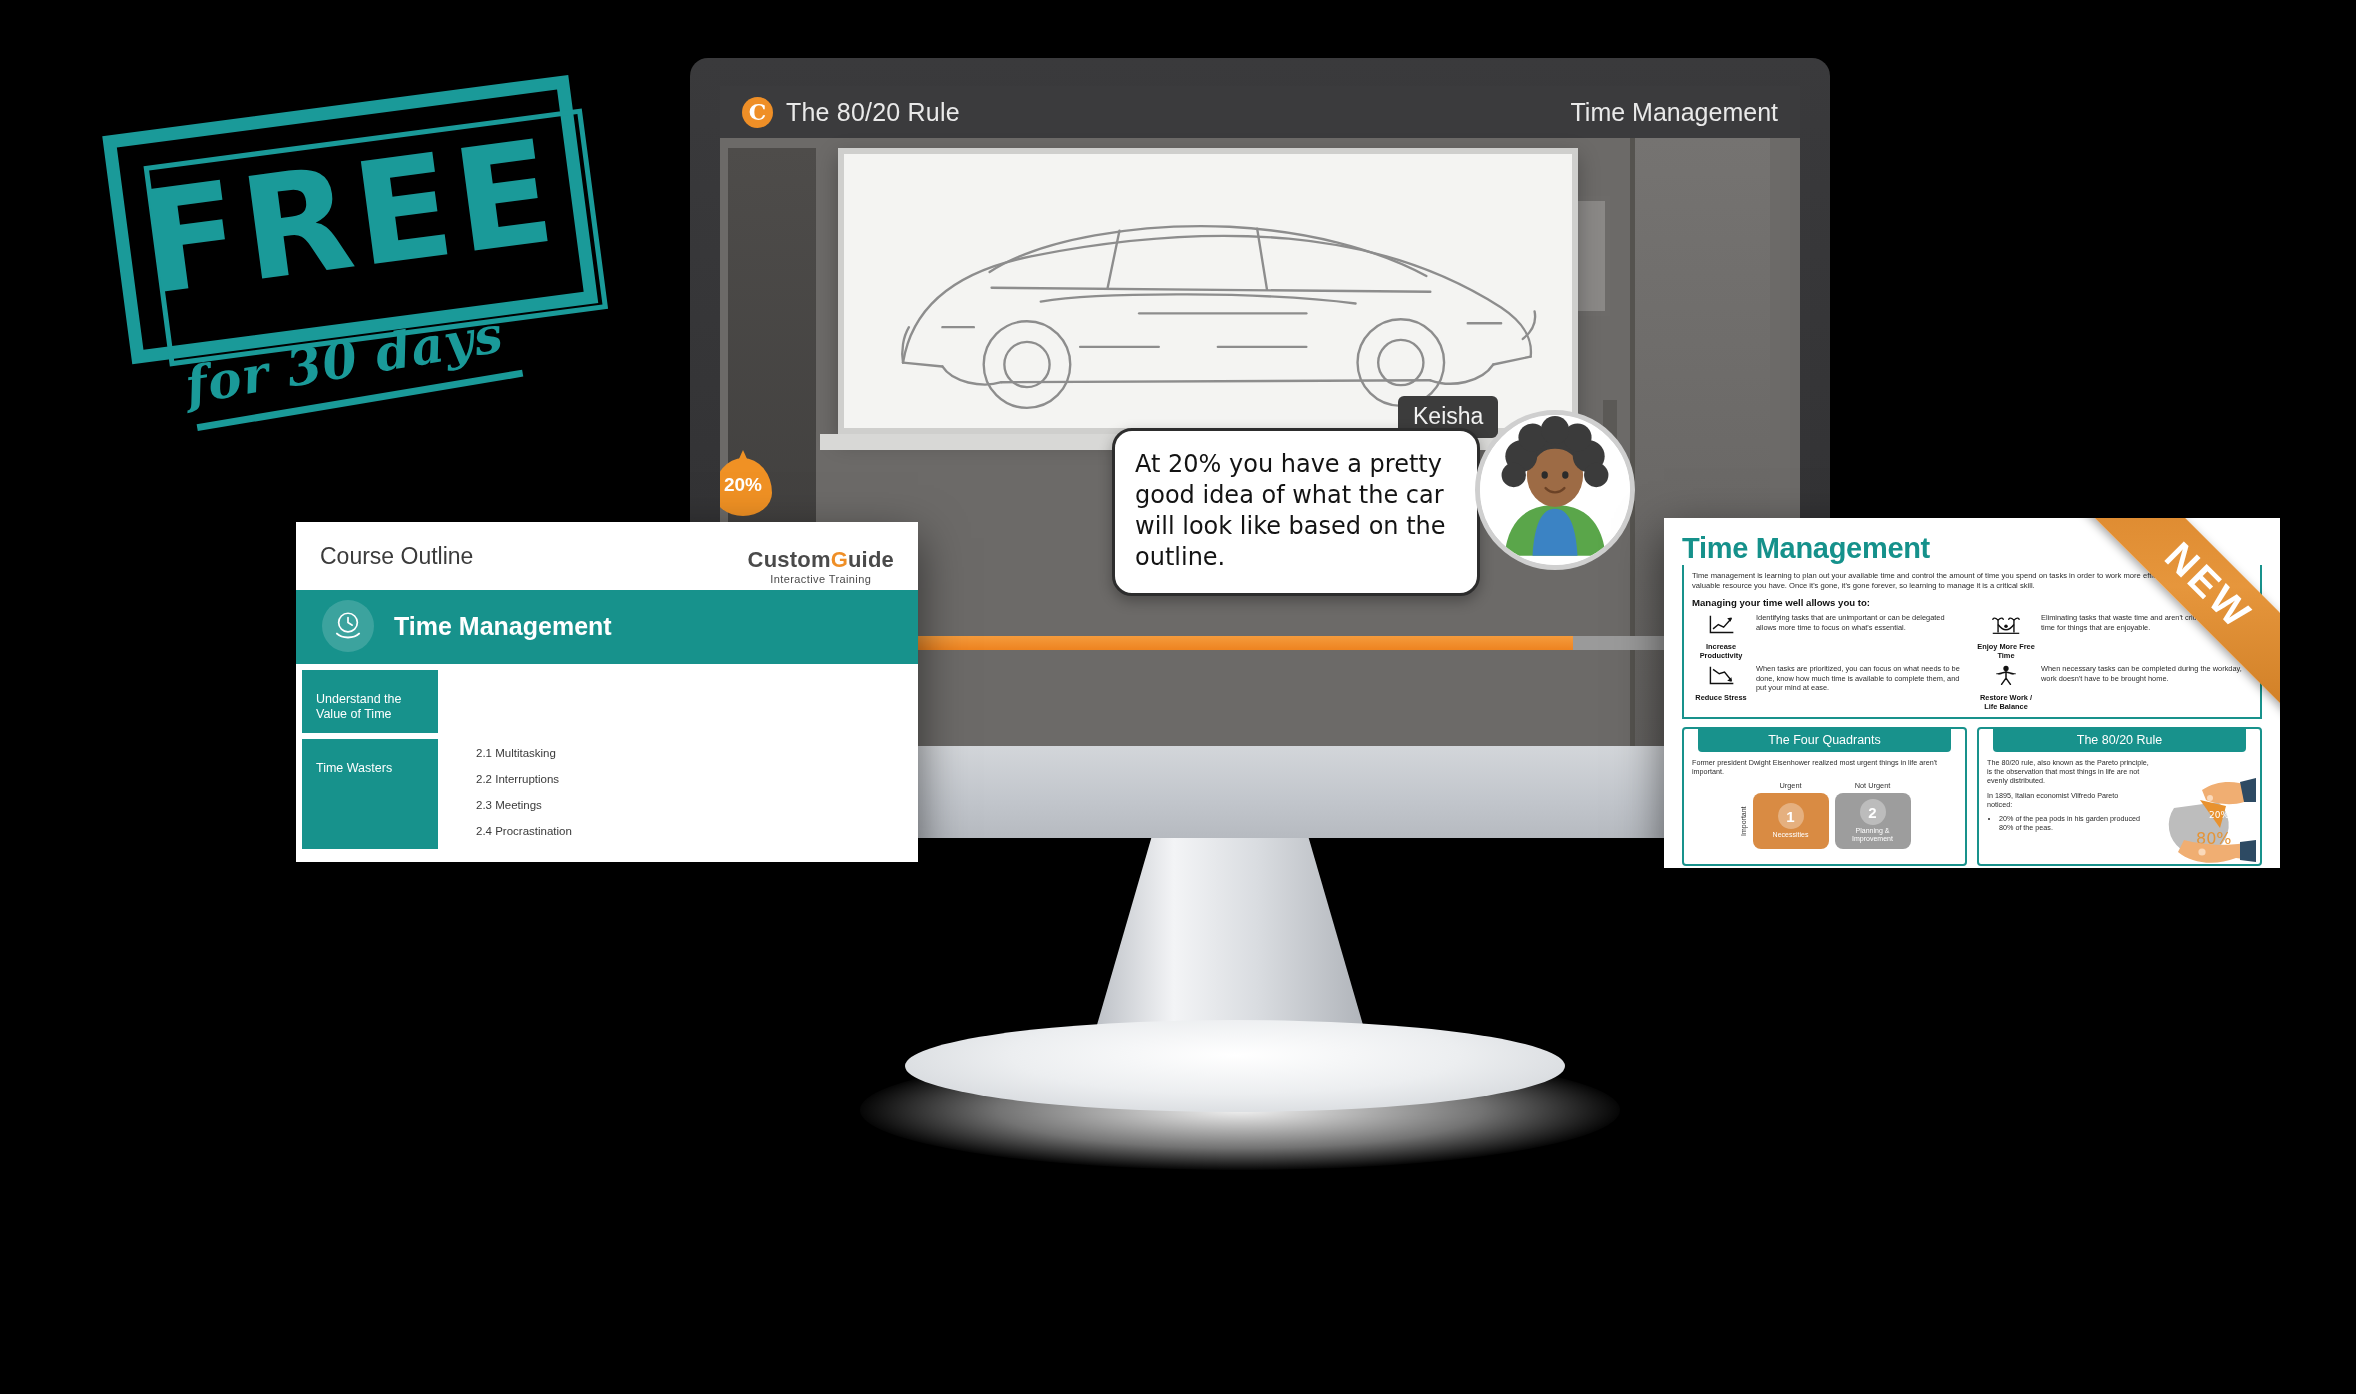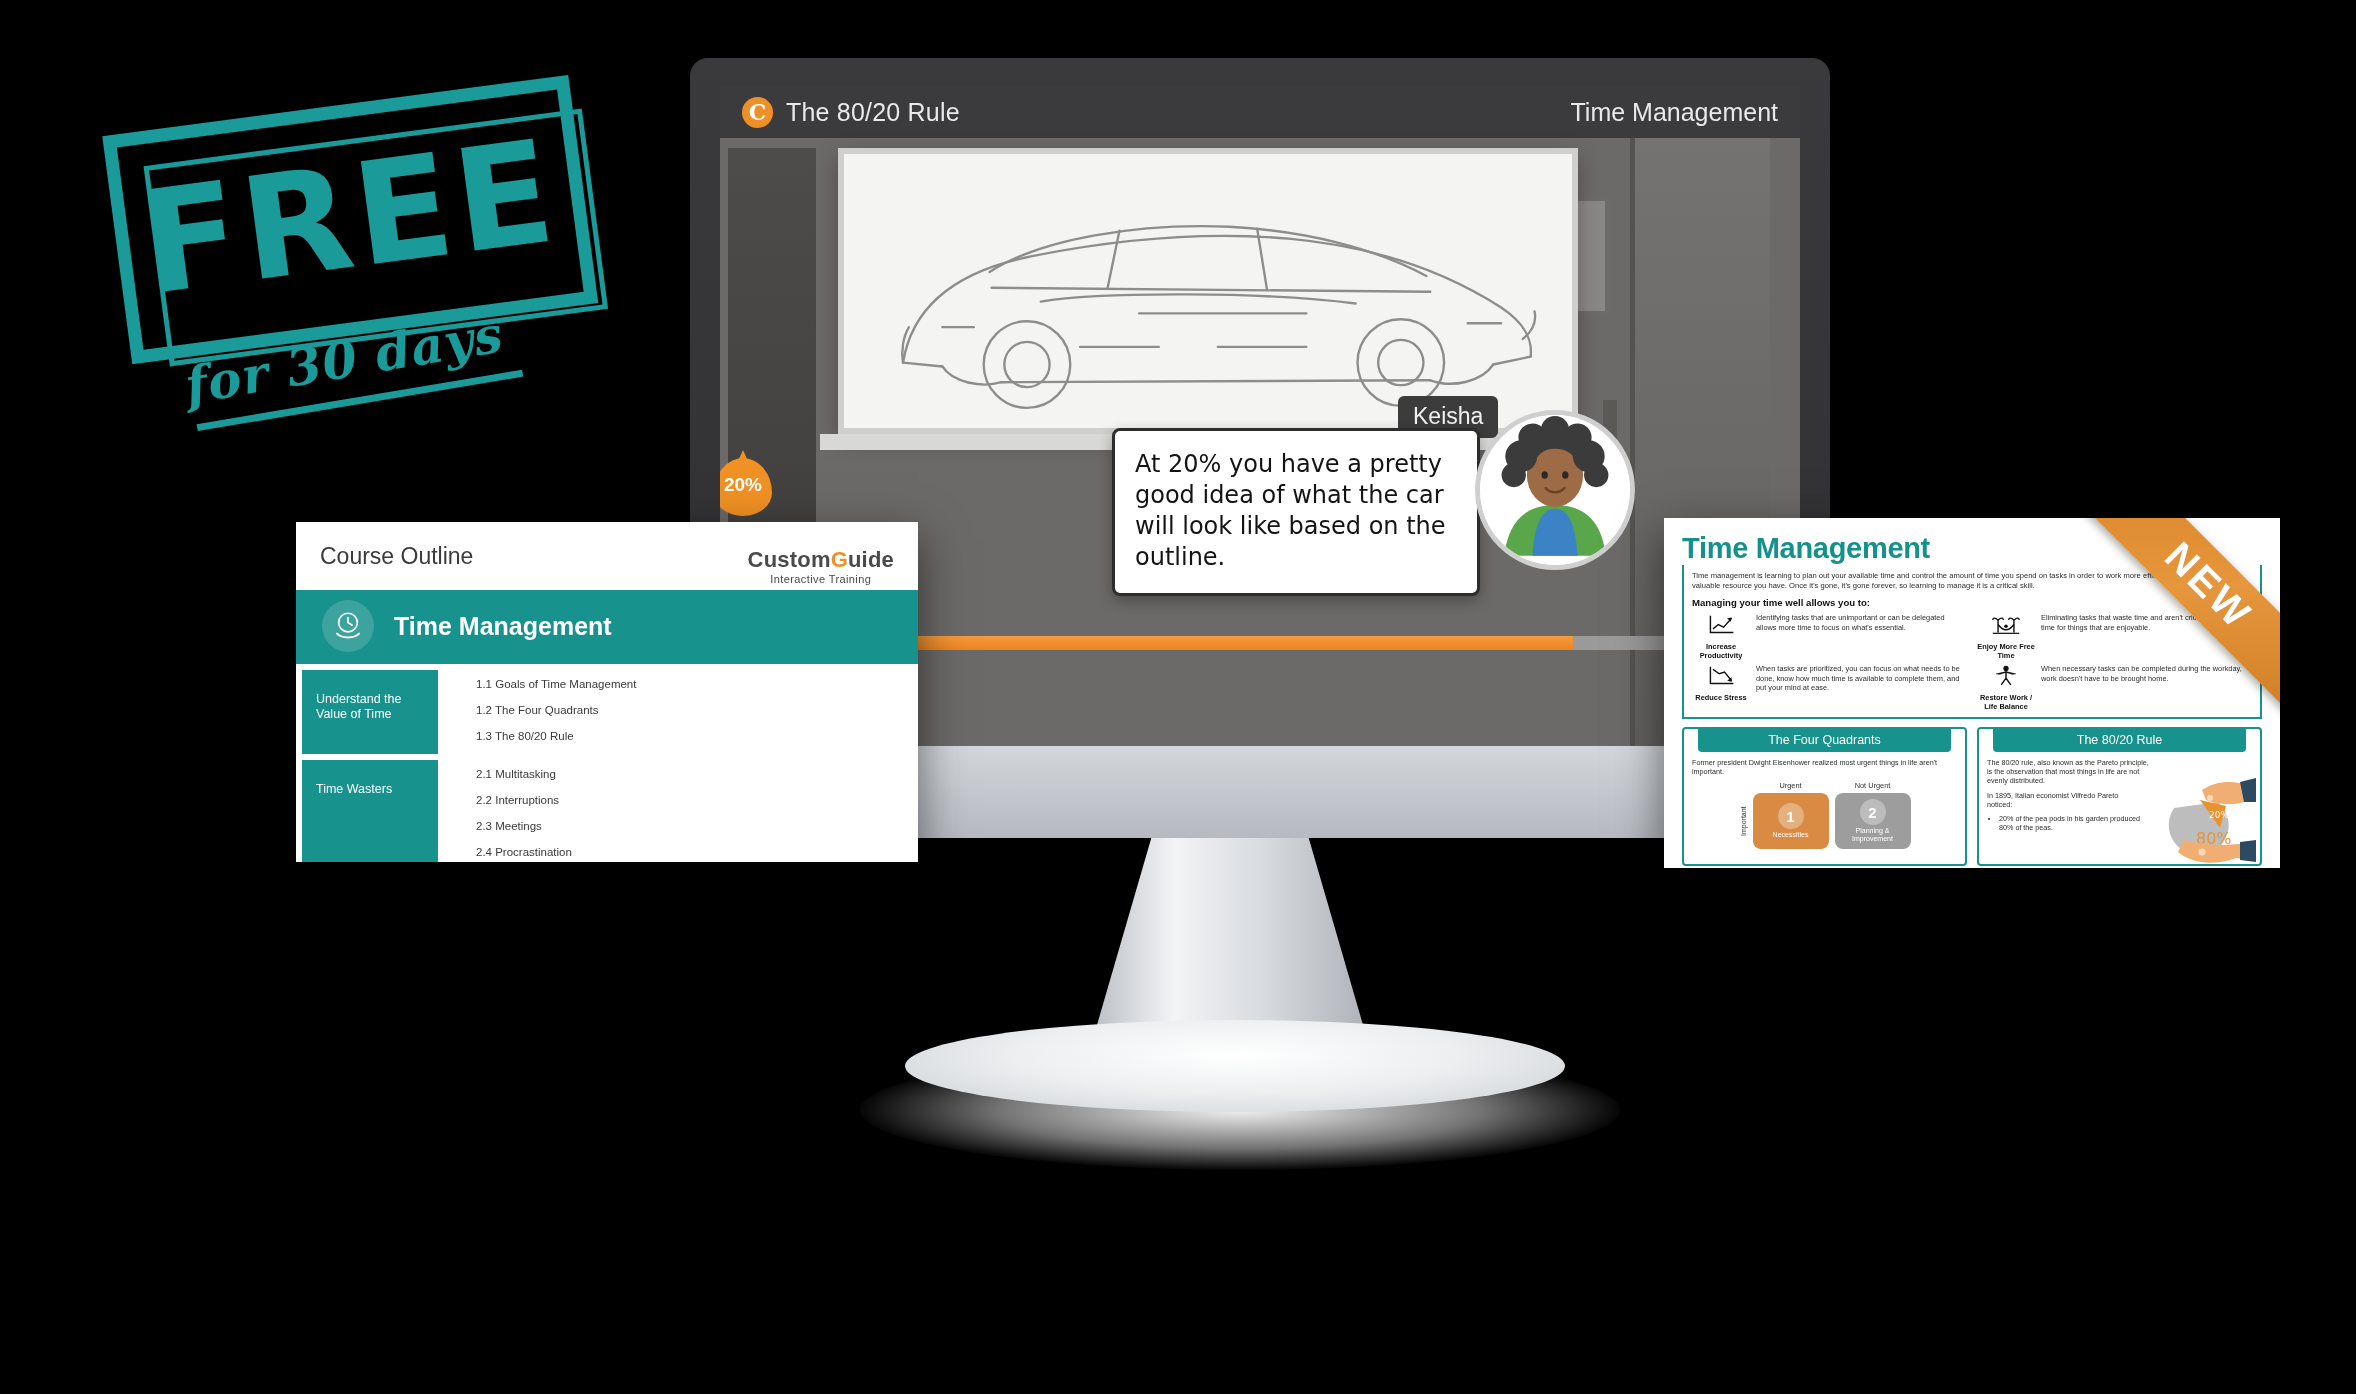--- a/index.html
+++ b/index.html
@@ -167,21 +167,21 @@
     border-bottom: 20px solid #f09124;
   }
   .pct-pin .pct-label {
     position: absolute; left: 0; top: 24px; width: 58px;
     text-align: center; color: #fff; font-weight: 700; font-size: 19px;
   }
 
   .speech-bubble {
     position: absolute; left: 392px; bottom: 150px;
     width: 368px;
-    background: #fff; border: 3px solid #2d2d2d; border-radius: 8px;
+    background: #fff; border: 3px solid #2d2d2d; border-radius: 20px;
     padding: 18px 20px 20px 20px;
     font-size: 24px; line-height: 31px; color: #131313;
     font-family: "DejaVu Sans", sans-serif;
     box-shadow: 0 5px 14px rgba(0,0,0,.30);
   }
   .name-tag {
     position: absolute; left: 678px; bottom: 308px;
     background: #3c3c3c; color: #f1f1f1;
     padding: 7px 15px 8px 15px; border-radius: 6px;
     font-size: 23px;
@@ -418,25 +418,20 @@
           </svg>
         </div>
         <div>
           <div class="od-hero-title">Time Management</div>
         </div>
       </div>
 
       <div class="od-rows">
         <div class="od-row">
           <div class="od-row-label">Understand the Value of Time</div>
-          <div class="od-row-items">
-            <div class="od-item">1.1 Goals of Time Management</div>
-            <div class="od-item">1.2 The Four Quadrants</div>
-            <div class="od-item">1.3 The 80/20 Rule</div>
-          </div>
         </div>
         <div class="od-row">
           <div class="od-row-label">Time Wasters</div>
           <div class="od-row-items">
             <div class="od-item">2.1 Multitasking</div>
             <div class="od-item">2.2 Interruptions</div>
             <div class="od-item">2.3 Meetings</div>
             <div class="od-item">2.4 Procrastination</div>
 
           </div>

